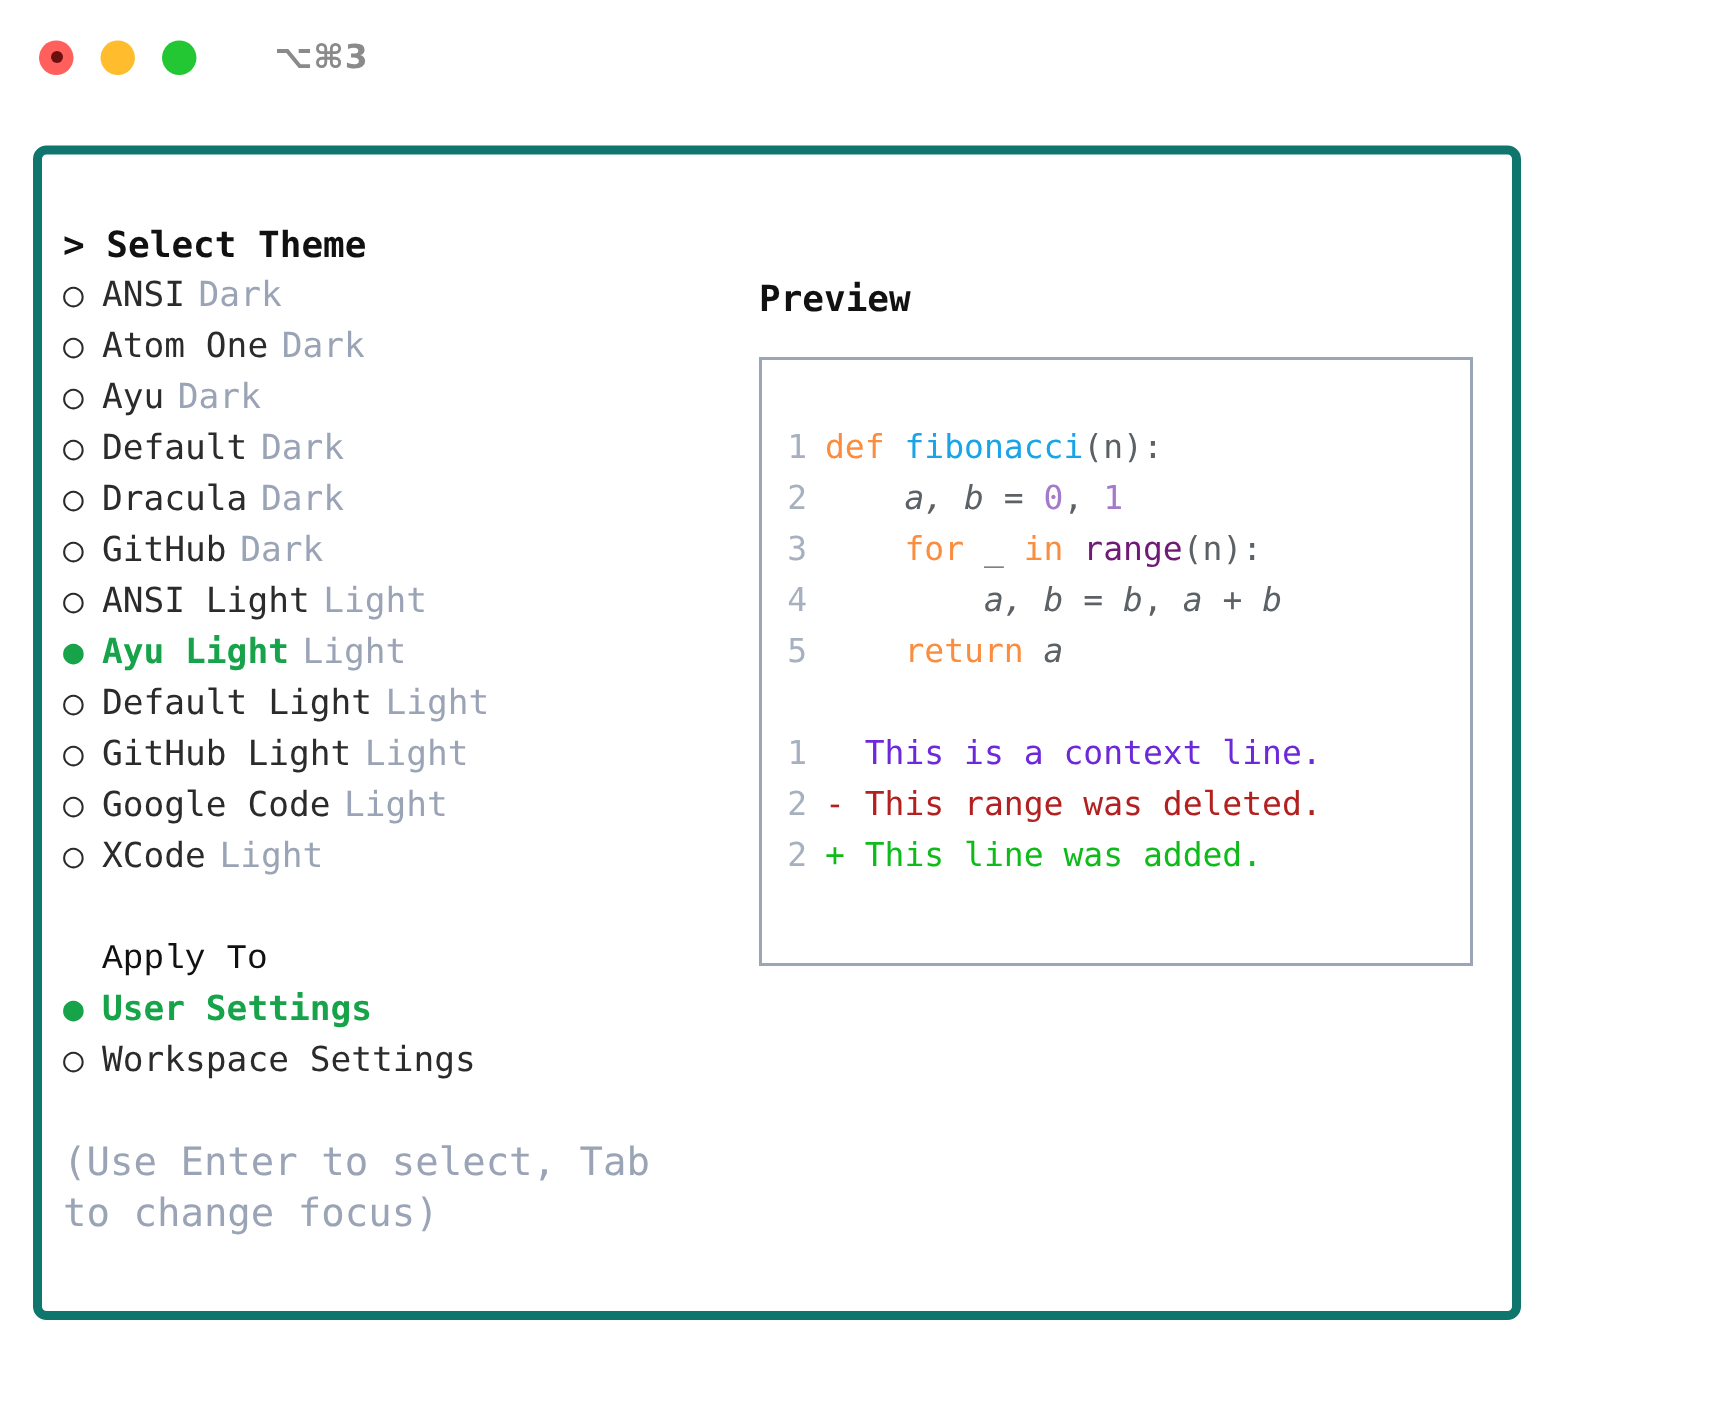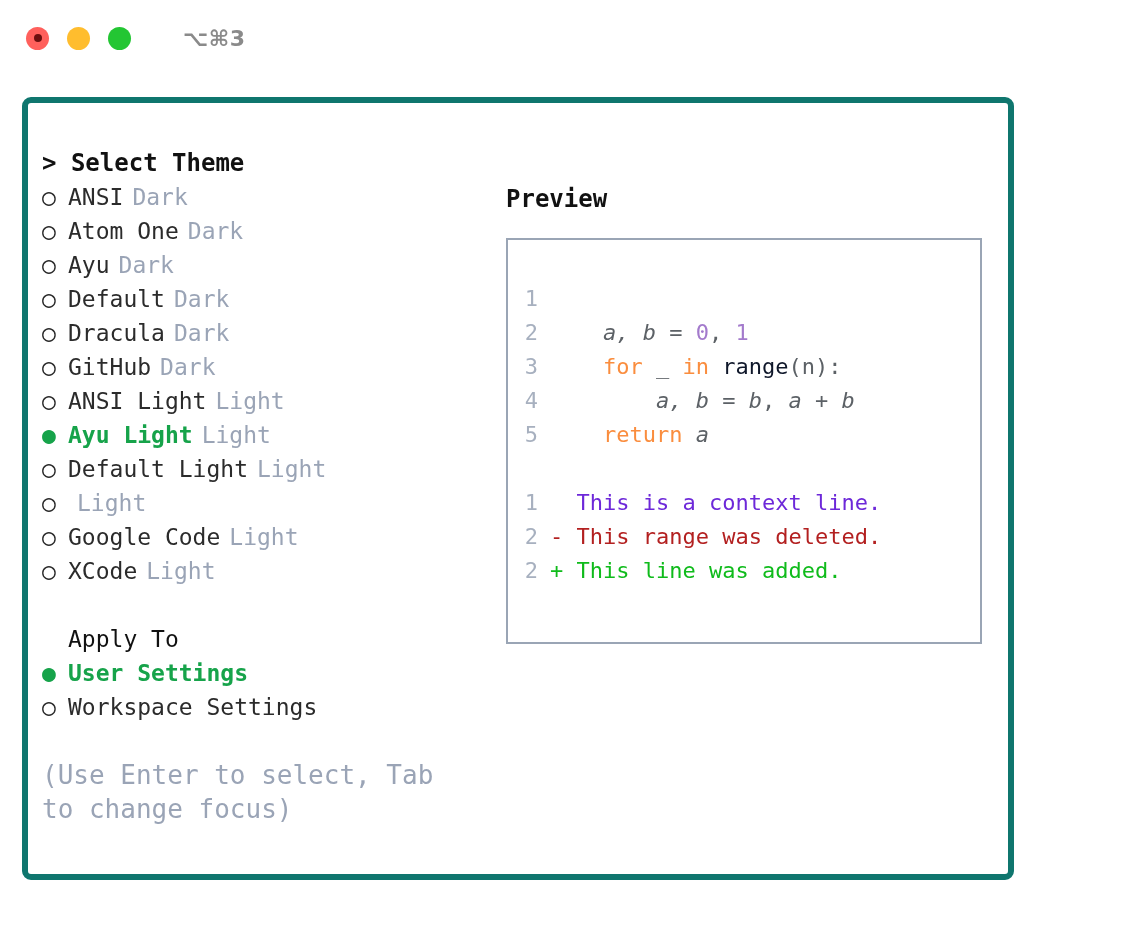--- a/index.html
+++ b/index.html
@@ -139,20 +139,21 @@
   }
 
   .subhead {
     display: flex;
     align-items: center;
     line-height: 34px;
     height: 34px;
     font-size: 23px;
     color: #111111;
     white-space: pre;
+    font-family: Liberation Mono, monospace;
   }
   .subhead .bullet {
     display: inline-block;
     width: 26px;
     flex: 0 0 26px;
   }
 
   .spacer-block { height: 34px; }
 
   .hint {
@@ -208,21 +209,21 @@
     color: #a7b0bf;
     padding-right: 12px;
     box-sizing: border-box;
   }
   .code-txt { white-space: pre; }
 
   
   .tok-kw   { color: #fa8d3e; }
   .tok-fn   { color: #1aa4e8; }
   .tok-num  { color: #a37acc; }
-  .tok-call { color: #0f172a; }
+  .tok-call { color: #701a75; }
   .tok-var  { color: #5c6166; font-style: italic; }
   .tok-punc { color: #5c6166; }
 
   .gap-line { height: 34px; }
 
   .diff-ctx { color: #6d28d9; }
   .diff-del { color: #b32020; }
   .diff-add { color: #0fbb1b; }
 </style>
 </head>
@@ -249,21 +250,21 @@
         <div class="opt-list" id="theme-options">
             <div class="opt"><span class="bullet">○</span><span class="label">ANSI</span><span class="tag">Dark</span></div>
             <div class="opt"><span class="bullet">○</span><span class="label">Atom One</span><span class="tag">Dark</span></div>
             <div class="opt"><span class="bullet">○</span><span class="label">Ayu</span><span class="tag">Dark</span></div>
             <div class="opt"><span class="bullet">○</span><span class="label">Default</span><span class="tag">Dark</span></div>
             <div class="opt"><span class="bullet">○</span><span class="label">Dracula</span><span class="tag">Dark</span></div>
             <div class="opt"><span class="bullet">○</span><span class="label">GitHub</span><span class="tag">Dark</span></div>
             <div class="opt"><span class="bullet">○</span><span class="label">ANSI Light</span><span class="tag">Light</span></div>
             <div class="opt selected"><span class="bullet filled">●</span><span class="label">Ayu Light</span><span class="tag">Light</span></div>
             <div class="opt"><span class="bullet">○</span><span class="label">Default Light</span><span class="tag">Light</span></div>
-            <div class="opt"><span class="bullet">○</span><span class="tag">Light</span></div>
+            <div class="opt"><span class="bullet">○</span><span class="label">GitHub Light</span><span class="tag">Light</span></div>
             <div class="opt"><span class="bullet">○</span><span class="label">Google Code</span><span class="tag">Light</span></div>
             <div class="opt"><span class="bullet">○</span><span class="label">XCode</span><span class="tag">Light</span></div>
           </div>
 
         <div class="spacer-block"></div>
 
         <div class="subhead"><span class="bullet"> </span><span>Apply To</span></div>
 
         <div class="opt-list" id="apply-options">
             <div class="opt selected"><span class="bullet filled">●</span><span class="label">User Settings</span></div>
@@ -271,21 +272,21 @@
           </div>
 
         <div class="hint">(Use Enter to select, Tab to change focus)</div>
       </div>
 
       <div class="right-col">
         <div class="preview-title">Preview</div>
 
         <div class="preview-panel">
           <div id="code-block">
-              <div class="code-line"><span class="lnum">1</span></div>
+              <div class="code-line"><span class="lnum">1</span><span class="code-txt"><span class="tok-kw">def </span><span class="tok-fn">fibonacci</span><span class="tok-punc">(n):</span></span></div>
               <div class="code-line"><span class="lnum">2</span><span class="code-txt"><span class="tok-punc">    </span><span class="tok-var">a, b</span><span class="tok-punc"> = </span><span class="tok-num">0</span><span class="tok-punc">, </span><span class="tok-num">1</span></span></div>
               <div class="code-line"><span class="lnum">3</span><span class="code-txt"><span class="tok-punc">    </span><span class="tok-kw">for</span><span class="tok-punc"> _ </span><span class="tok-kw">in</span><span class="tok-punc"> </span><span class="tok-call">range</span><span class="tok-punc">(n):</span></span></div>
               <div class="code-line"><span class="lnum">4</span><span class="code-txt"><span class="tok-punc">        </span><span class="tok-var">a, b</span><span class="tok-punc"> = </span><span class="tok-var">b</span><span class="tok-punc">, </span><span class="tok-var">a</span><span class="tok-punc"> + </span><span class="tok-var">b</span></span></div>
               <div class="code-line"><span class="lnum">5</span><span class="code-txt"><span class="tok-punc">    </span><span class="tok-kw">return</span><span class="tok-punc"> </span><span class="tok-var">a</span></span></div>
             </div>
           <div class="gap-line"></div>
           <div id="diff-block">
               <div class="code-line"><span class="lnum">1</span><span class="code-txt diff-ctx"><span> </span><span> This is a context line.</span></span></div>
               <div class="code-line"><span class="lnum">2</span><span class="code-txt diff-del"><span>-</span><span> This range was deleted.</span></span></div>
               <div class="code-line"><span class="lnum">2</span><span class="code-txt diff-add"><span>+</span><span> This line was added.</span></span></div>

